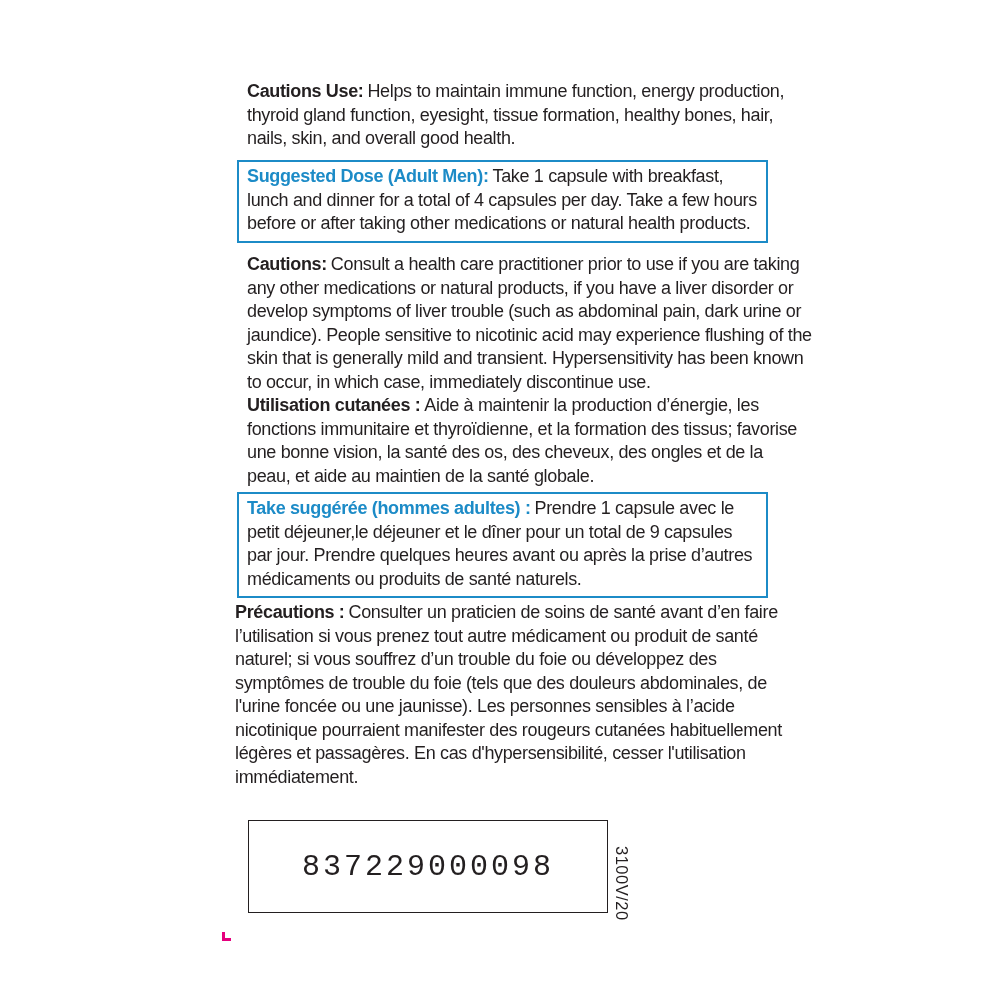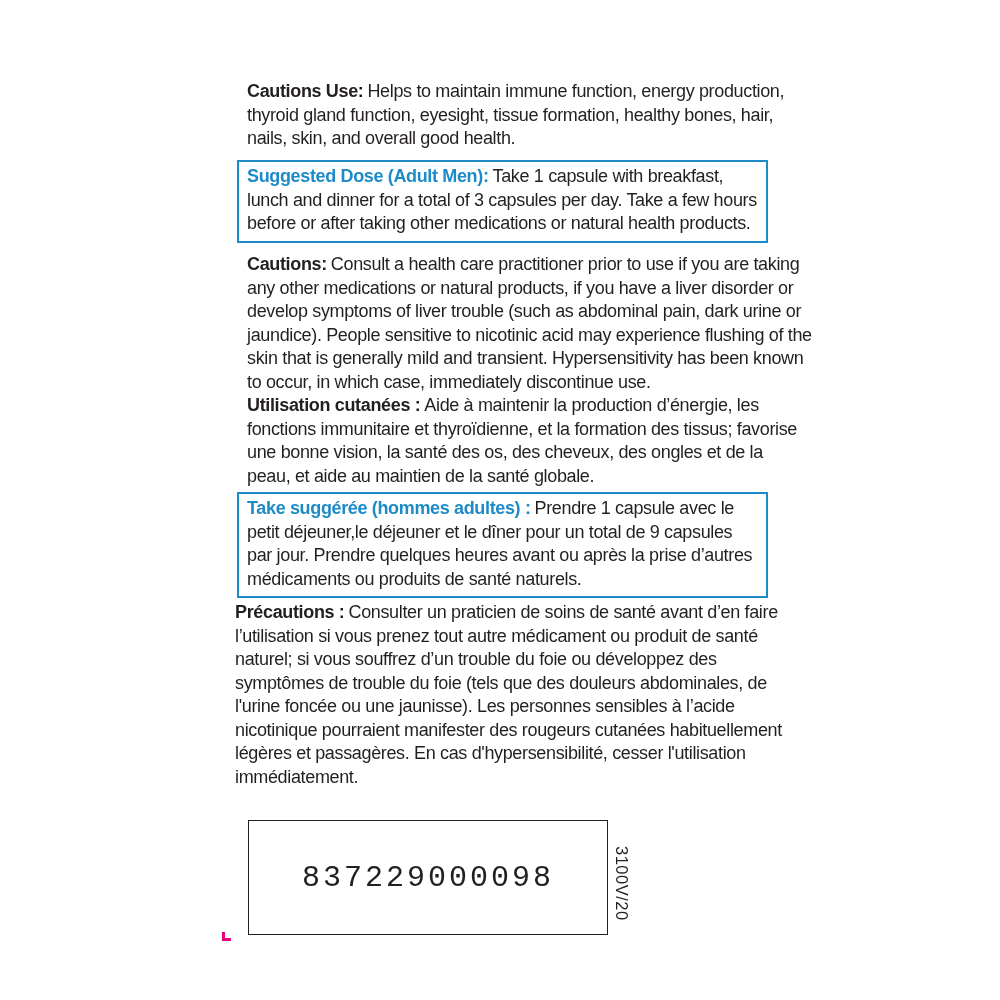--- a/index.html
+++ b/index.html
@@ -23,21 +23,21 @@
   .bluebox{
     position:absolute;left:237px;width:531px;
     border:2px solid var(--blue);
     box-sizing:border-box;
     padding:3px 8px 5px 8px;
     background:#ffffff;
   }
   .bluebox p.sect{position:static;}
   .bluebox b.lbl{color:var(--blue);text-align:right;}
   .barcode-box{
-    position:absolute;left:248px;top:820px;width:360px;height:115px;
+    position:absolute;left:248px;top:820px;width:360px;height:93px;
     border:1.5px solid var(--ink);
     box-sizing:border-box;
     display:flex;align-items:center;justify-content:center;
     background:#ffffff;
   }
   .barcode-number{
     font-family:"Liberation Mono", monospace;
     font-size:30px;font-weight:400;letter-spacing:3px;
     color:var(--ink);white-space:nowrap;
   }
@@ -64,21 +64,21 @@
 <body>
 
 <div class="panel">
 
   <p class="sect" style="top:80px;left:247px;width:558px">
     <b class="lbl">Cautions Use:</b><span>Helps to maintain immune function, energy production, thyroid gland function, eyesight, tissue formation, healthy bones, hair, nails, skin, and overall good health.</span>
   </p>
 
   <div class="bluebox" style="top:160px">
     <p class="sect">
-      <b class="lbl">Suggested Dose (Adult Men):</b><span>Take 1 capsule with breakfast, lunch and dinner for a total of 3 capsules per day. Take a few hours before or after taking other medications or natural health products.</span>
+      <b class="lbl">Suggested Dose (Adult Men):</b><span>Take 1 capsule with breakfast, lunch and dinner for a total of 4 capsules per day. Take a few hours before or after taking other medications or natural health products.</span>
     </p>
   </div>
 
   <p class="sect" style="top:253px;left:247px;width:565px">
     <b class="lbl">Cautions:</b><span>Consult a health care practitioner prior to use if you are taking any other medications or natural products, if you have a liver disorder or develop symptoms of liver trouble (such as abdominal pain, dark urine or jaundice). People sensitive to nicotinic acid may experience flushing of the skin that is generally mild and transient. Hypersensitivity has been known to occur, in which case, immediately discontinue use.</span>
   </p>
 
   <p class="sect" style="top:394px;left:247px;width:560px">
     <b class="lbl">Utilisation cutanées :</b><span>Aide à maintenir la production d’énergie, les fonctions immunitaire et thyroïdienne, et la formation des tissus; favorise une bonne vision, la santé des os, des cheveux, des ongles et de la peau, et aide au maintien de la santé globale.</span>
   </p>

